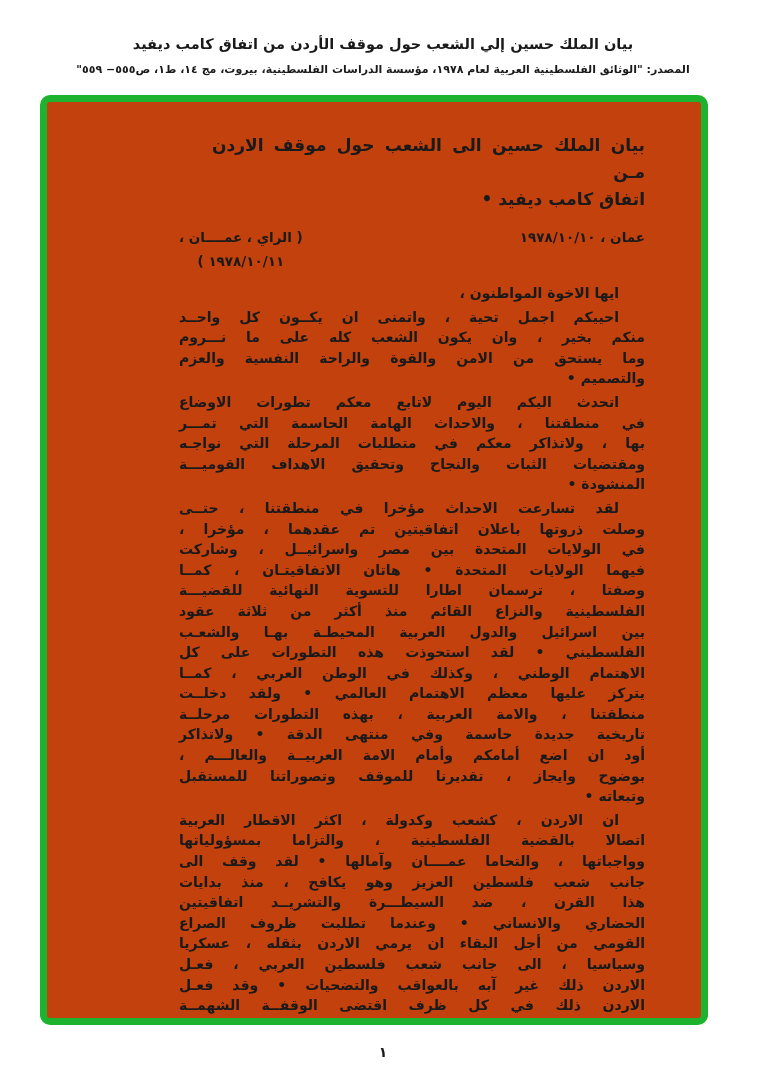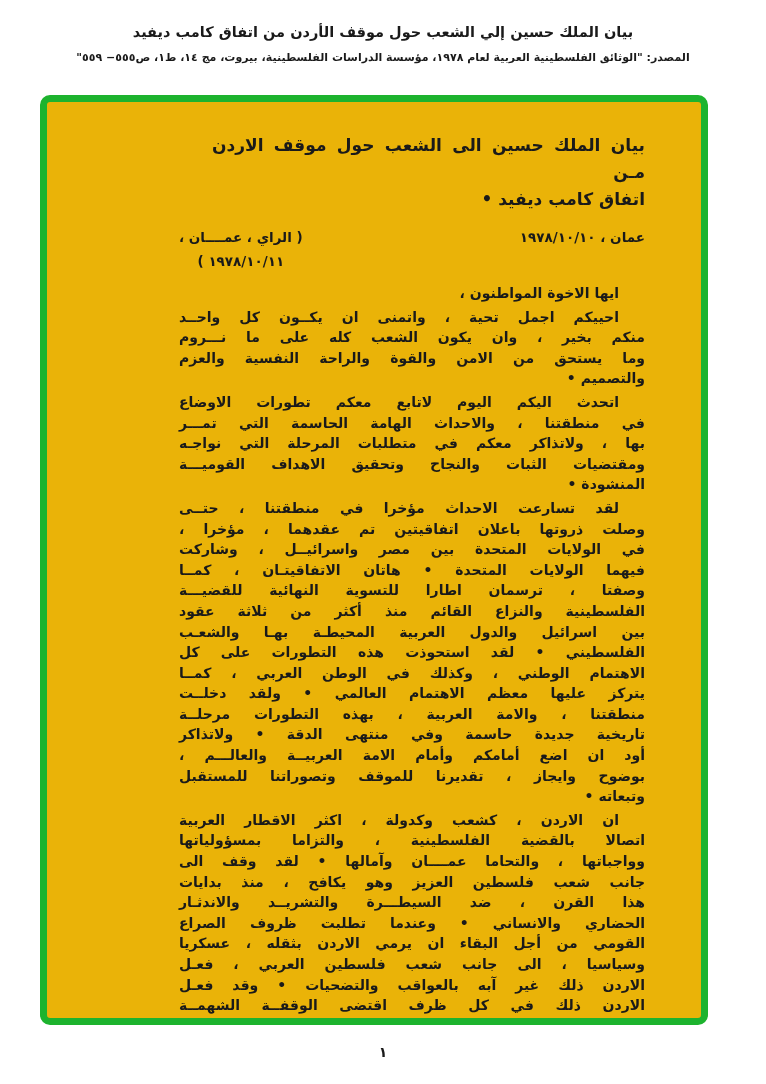--- a/index.html
+++ b/index.html
@@ -10,40 +10,40 @@
     position: relative;
     font-family: "DejaVu Sans", sans-serif;
     color: #1a1a1a;
     direction: rtl;
     overflow: hidden;
   }
   .hdr-title {
     text-align: center;
     font-weight: bold;
     font-size: 14.5px;
-    padding-top: 24px;
+    padding-top: 36px;
     letter-spacing: 0.2px;
   }
   .hdr-source {
     text-align: center;
     font-weight: bold;
     font-size: 11px;
     margin-top: 11px;
   }
   .green-box {
     position: absolute;
     left: 40px;
     top: 95px;
     width: 668px;
     height: 930px;
     border: 7px solid #1db32e;
     border-radius: 10px;
     box-sizing: border-box;
     overflow: hidden;
-    background: #eab308;
+    background: #c2410c;
   }
   .doc {
     position: absolute;
     top: 30px;
     right: 56px;
     width: 466px;
     direction: rtl;
   }
   .doc-title {
     font-weight: bold;
@@ -138,21 +138,21 @@
           <div class="line">تاريخية جديدة حاسمة وفي منتهى الدقة • ولاتذاكر</div>
           <div class="line">أود ان اضع أمامكم وأمام الامة العربيــة والعالـــم ،</div>
           <div class="line">بوضوح وايجاز ، تقديرنا للموقف وتصوراتنا للمستقبل</div>
           <div class="line end">وتبعاته •</div>
         </div>
         <div class="p">
           <div class="line first">ان الاردن ، كشعب وكدولة ، اكثر الاقطار العربية</div>
           <div class="line">اتصالا بالقضية الفلسطينية ، والتزاما بمسؤولياتها</div>
           <div class="line">وواجباتها ، والتحاما عمــــان وآمالها • لقد وقف الى</div>
           <div class="line">جانب شعب فلسطين العزيز وهو يكافح ، منذ بدايات</div>
-          <div class="line">هذا القرن ، ضد السيطـــرة والتشريــد والاندثـار</div>
+          <div class="line">هذا القرن ، ضد السيطـــرة والتشريــد اتفاقيتين</div>
           <div class="line">الحضاري والانساني • وعندما تطلبت ظروف الصراع</div>
           <div class="line">القومي من أجل البقاء ان يرمي الاردن بثقله ، عسكريا</div>
           <div class="line">وسياسيا ، الى جانب شعب فلسطين العربي ، فعـل</div>
           <div class="line">الاردن ذلك غير آبه بالعواقب والتضحيات • وقد فعـل</div>
           <div class="line">الاردن ذلك في كل ظرف اقتضى الوقفــة الشهمــة</div>
         </div>
       </div>
   </div>
 </div>
 

